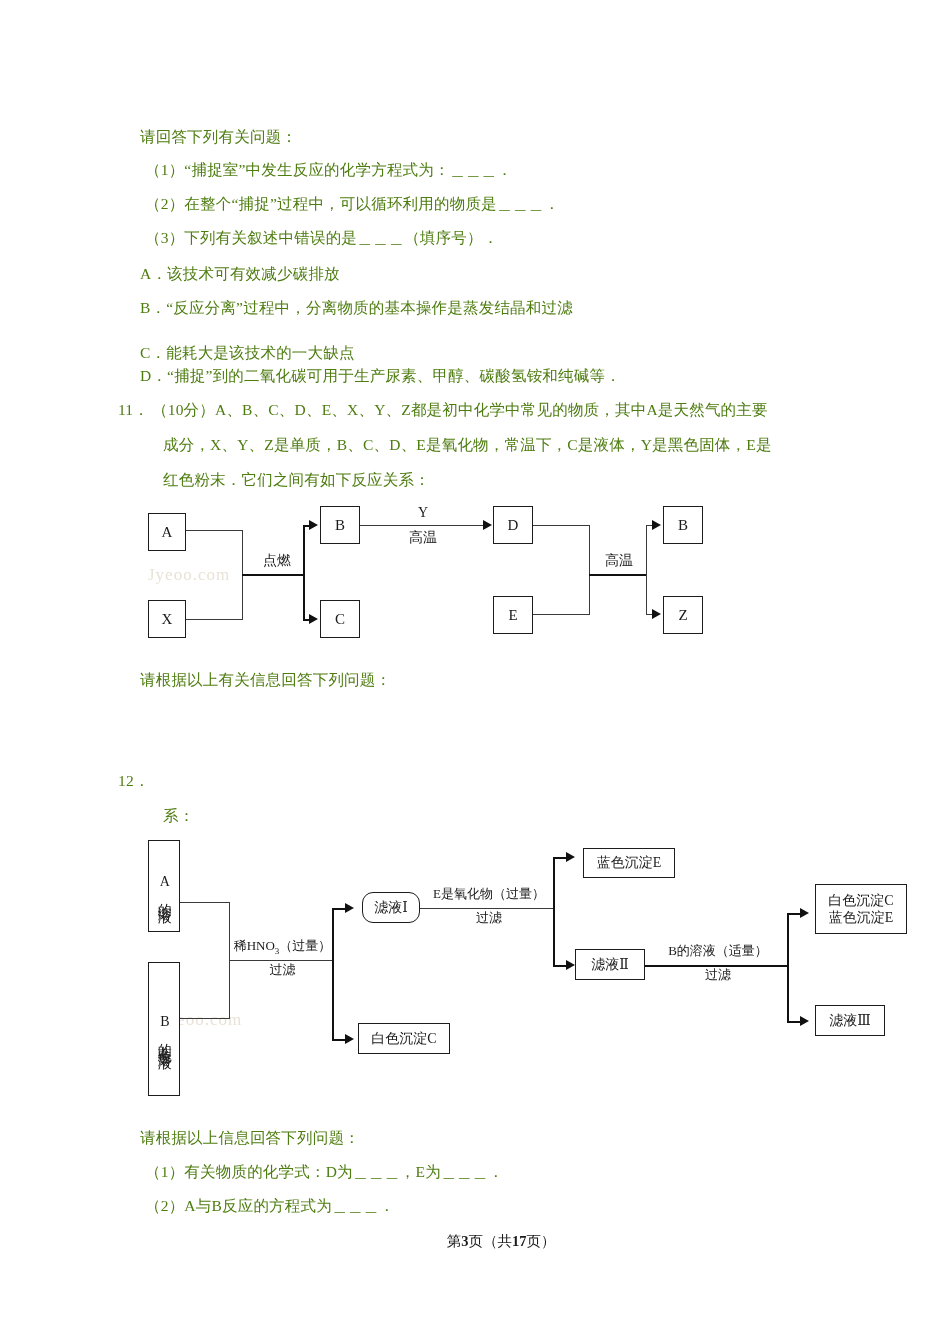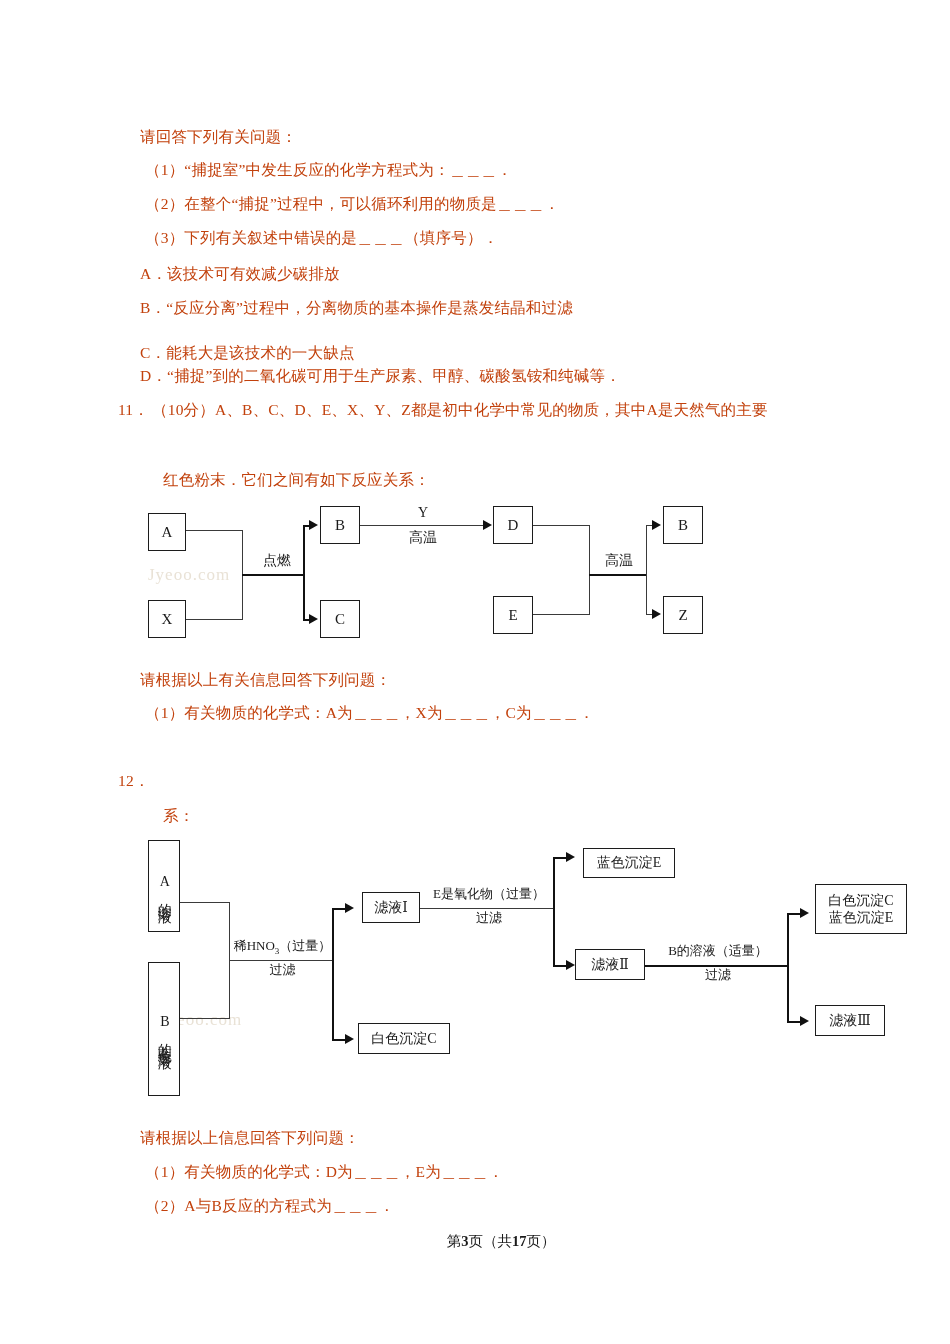--- a/index.html
+++ b/index.html
@@ -13,21 +13,21 @@
   }
   .page { position:absolute; left:0; top:0; width:950px; height:1344px; }
 
   
   .tline {
     position:absolute;
     font-size:15.5px;
     line-height:20px;
     letter-spacing:0.2px;
     white-space:nowrap;
-    color:#c2410c;
+    color:#4d7c0f;
   }
 
   
   .diagram { position:absolute; }
   .node {
     position:absolute;
     border:1.6px solid #1c1c1c;
     background:#fff;
     box-sizing:border-box;
     display:flex;
@@ -100,20 +100,21 @@
   <div class="tline" style="left:145px; top:160px;">（1）“捕捉室”中发生反应的化学方程式为：＿＿＿．</div>
   <div class="tline" style="left:145px; top:194px;">（2）在整个“捕捉”过程中，可以循环利用的物质是＿＿＿．</div>
   <div class="tline" style="left:145px; top:228px;">（3）下列有关叙述中错误的是＿＿＿（填序号）．</div>
   <div class="tline" style="left:140px; top:264px;">A．该技术可有效减少碳排放</div>
   <div class="tline" style="left:140px; top:298px;">B．“反应分离”过程中，分离物质的基本操作是蒸发结晶和过滤</div>
   <div class="tline" style="left:140px; top:343px;">C．能耗大是该技术的一大缺点</div>
   <div class="tline" style="left:140px; top:366px;">D．“捕捉”到的二氧化碳可用于生产尿素、甲醇、碳酸氢铵和纯碱等．</div>
 
   <div class="tline" style="left:118px; top:400px;">11．</div>
   <div class="tline" style="left:152px; top:400px;">（10分）A、B、C、D、E、X、Y、Z都是初中化学中常见的物质，其中A是天然气的主要</div>
+  <div class="tline" style="left:163px; top:435px;">成分，X、Y、Z是单质，B、C、D、E是氧化物，常温下，C是液体，Y是黑色固体，E是</div>
   <div class="tline" style="left:163px; top:470px;">红色粉末．它们之间有如下反应关系：</div>
 
   <div class="diagram" style="left:0px; top:0px;">
 
     <div class="watermark" style="left:148px; top:565px;">Jyeoo.com</div>
 
     <div class="node" style="left:148px; top:513px; width:38px; height:38px;">A</div>
     <div class="node" style="left:148px; top:600px; width:38px; height:38px;">X</div>
     <div class="node" style="left:320px; top:506px; width:40px; height:38px;">B</div>
     <div class="node" style="left:320px; top:600px; width:40px; height:38px;">C</div>
@@ -151,21 +152,20 @@
     <div class="edgelabel" style="left:594px; top:553px; width:50px;">高温</div>
 
     <div class="vline" style="left:646px; top:525px; height:90px;"></div>
     <div class="hline" style="left:646px; top:525px; width:9px;"></div>
     <div class="arrow" style="left:652px; top:520px;"></div>
     <div class="hline" style="left:646px; top:614px; width:9px;"></div>
     <div class="arrow" style="left:652px; top:609px;"></div>
   </div>
 
   <div class="tline" style="left:140px; top:670px;">请根据以上有关信息回答下列问题：</div>
-  <div class="tline" style="left:145px; top:703px;">（1）有关物质的化学式：A为＿＿＿，X为＿＿＿，C为＿＿＿．</div>
 
   <div class="tline" style="left:118px; top:771px;">12．</div>
   <div class="tline" style="left:163px; top:806px;">系：</div>
 
   <div class="diagram" style="left:0px; top:0px;">
 
     <div class="watermark" style="left:160px; top:1010px;">Jyeoo.com</div>
 
     <div class="node vert" style="left:148px; top:840px; width:32px; height:92px;">A的溶液</div>
     <div class="node vert" style="left:148px; top:962px; width:32px; height:134px;">B的蓝色溶液</div>
@@ -177,21 +177,21 @@
     <div class="hline" style="left:229px; top:960px; width:104px;"></div>
     <div class="edgelabel small" style="left:200px; top:938px; width:165px;"><span>稀HNO</span><sub>3</sub><span>（过量）</span></div>
     <div class="edgelabel small" style="left:200px; top:962px; width:165px;">过滤</div>
 
     <div class="vline thick" style="left:332px; top:908px; height:132px;"></div>
     <div class="hline thick" style="left:332px; top:908px; width:16px;"></div>
     <div class="arrow" style="left:345px; top:903px;"></div>
     <div class="hline thick" style="left:332px; top:1039px; width:16px;"></div>
     <div class="arrow" style="left:345px; top:1034px;"></div>
 
-    <div class="node sm" style="left:362px; top:892px; width:58px; height:31px;">滤液Ⅰ</div>
+    <div class="node sm" style="left:362px; top:892px; width:58px; height:31px;border-radius:11px;">滤液Ⅰ</div>
     <div class="node sm" style="left:358px; top:1023px; width:92px; height:31px;">白色沉淀C</div>
 
     <div class="hline" style="left:420px; top:908px; width:134px;"></div>
     <div class="edgelabel small" style="left:424px; top:886px; width:130px;">E是氧化物（过量）</div>
     <div class="edgelabel small" style="left:424px; top:910px; width:130px;">过滤</div>
 
     <div class="vline thick" style="left:553px; top:857px; height:110px;"></div>
     <div class="hline thick" style="left:553px; top:857px; width:16px;"></div>
     <div class="arrow" style="left:566px; top:852px;"></div>
     <div class="hline thick" style="left:553px; top:965px; width:16px;"></div>

